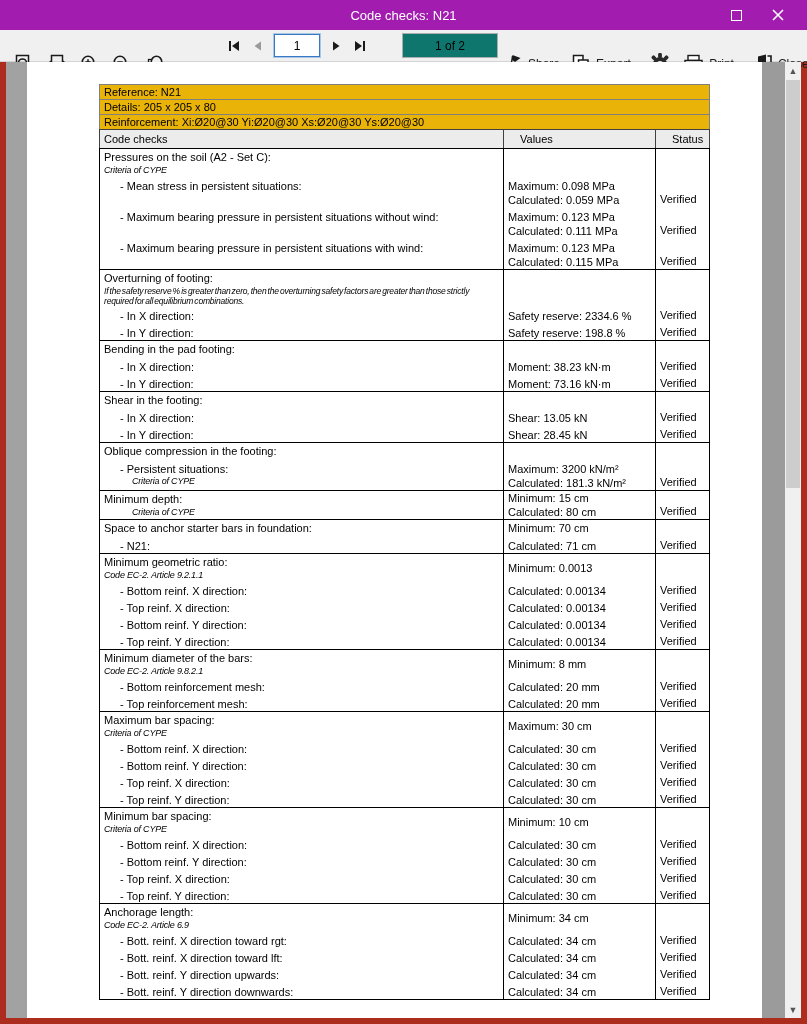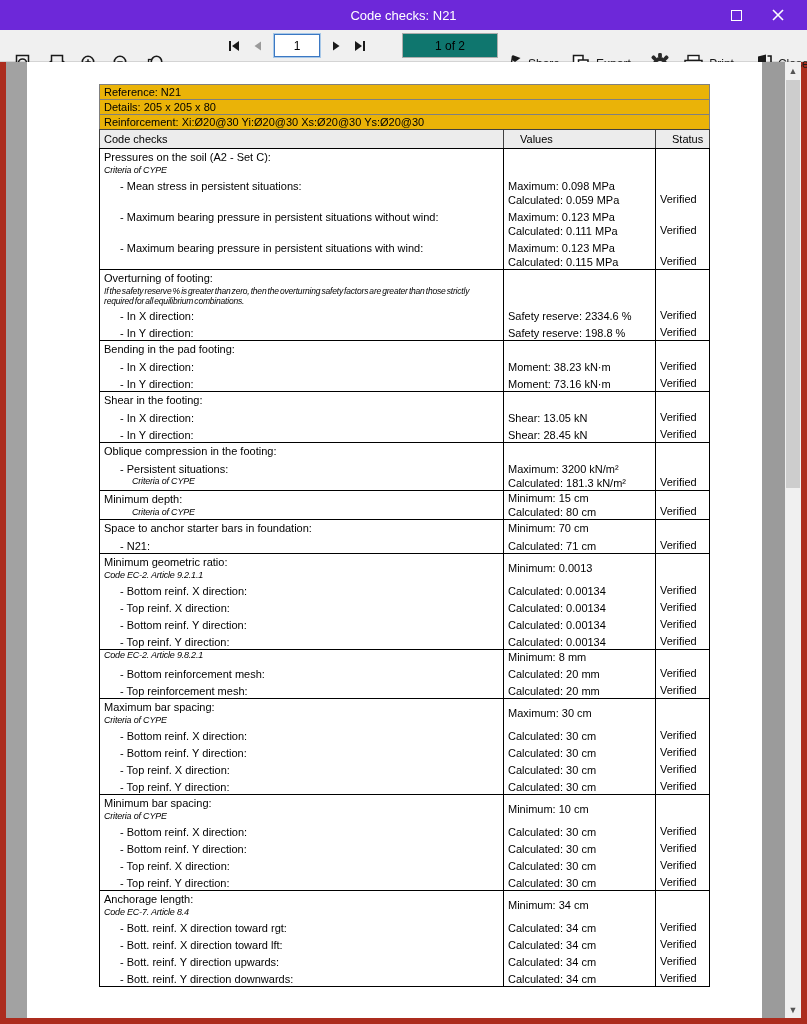--- a/index.html
+++ b/index.html
@@ -2,21 +2,21 @@
 <html><head>
 <meta charset="utf-8">
 <style>
   * { margin:0; padding:0; box-sizing:border-box; }
   html,body { width:807px; height:1024px; overflow:hidden; background:#888; }
   body { font-family:"Liberation Sans", sans-serif; }
 
   .window { width:807px; height:1024px; background:#AC2C1E; position:relative; }
 
   
-  .titlebar { height:30px; background:#6d28d9; position:relative; display:flex; align-items:center; justify-content:center; }
+  .titlebar { height:30px; background:#a21caf; position:relative; display:flex; align-items:center; justify-content:center; }
   .titlebar .title { color:#fff; font-size:13px; }
   .win-btns { position:absolute; right:8px; top:0; height:30px; display:flex; }
   .win-btn { width:42px; height:30px; display:flex; align-items:center; justify-content:center; cursor:default; }
   .max-glyph { width:11px; height:11px; border:1.6px solid #fff; }
 
   
   .toolbar { height:32px; background:#f0f0f0; border-bottom:1px solid #d4d4d4; display:flex; align-items:center; padding:0 8px 0 10px; }
   .tb-btn { height:28px; display:flex; align-items:center; justify-content:center; padding:0 3px; margin-right:4px;margin-top:36px; }
   .tb-btn svg { display:block; }
   .tb-label { font-size:12px; color:#1a1a1a; margin-left:4px; white-space:nowrap; }
@@ -399,20 +399,21 @@
             <div class="cell c0">
               <div class="row-label">- Top reinf. Y direction:</div>
             </div>
             <div class="cell c1 val-cell">
               <div class="row-val">Calculated: 0.00134</div>
             </div>
             <div class="cell c2 status-cell">Verified</div>
           </div>
           <div class="section">
             <div class="cell c0">
+              <div class="sec-title">Minimum diameter of the bars:</div>
               <div class="sec-note">Code EC-2. Article 9.8.2.1</div>
             </div>
             <div class="cell c1 val-cell vcenter">
               <div class="vline">Minimum: 8 mm</div>
             </div>
             <div class="cell c2 status-cell"></div>
             <div class="cell c0">
               <div class="row-label">- Bottom reinforcement mesh:</div>
             </div>
             <div class="cell c1 val-cell">
@@ -499,21 +500,21 @@
               <div class="row-label">- Top reinf. Y direction:</div>
             </div>
             <div class="cell c1 val-cell">
               <div class="row-val">Calculated: 30 cm</div>
             </div>
             <div class="cell c2 status-cell">Verified</div>
           </div>
           <div class="section">
             <div class="cell c0">
               <div class="sec-title">Anchorage length:</div>
-              <div class="sec-note">Code EC-7. Article 8.4</div>
+              <div class="sec-note">Code EC-2. Article 6.9</div>
             </div>
             <div class="cell c1 val-cell vcenter">
               <div class="vline">Minimum: 34 cm</div>
             </div>
             <div class="cell c2 status-cell"></div>
             <div class="cell c0">
               <div class="row-label">- Bott. reinf. X direction toward rgt:</div>
             </div>
             <div class="cell c1 val-cell">
               <div class="row-val">Calculated: 34 cm</div>

